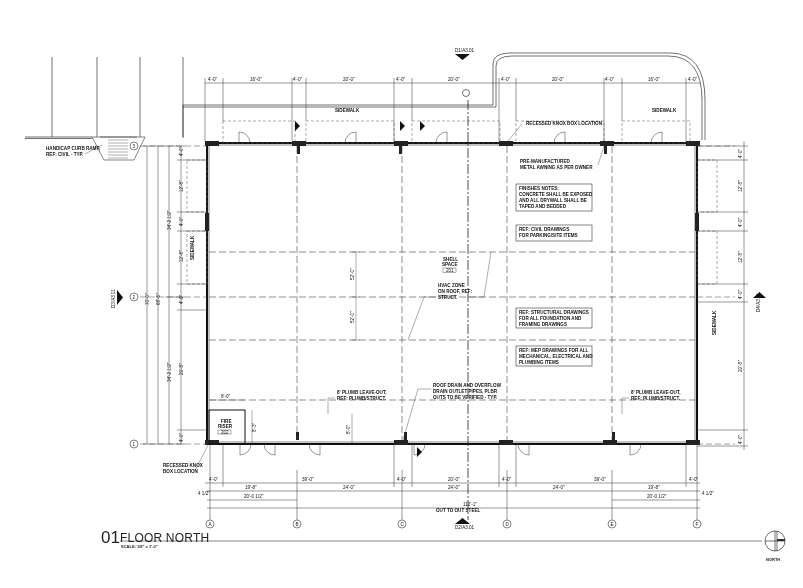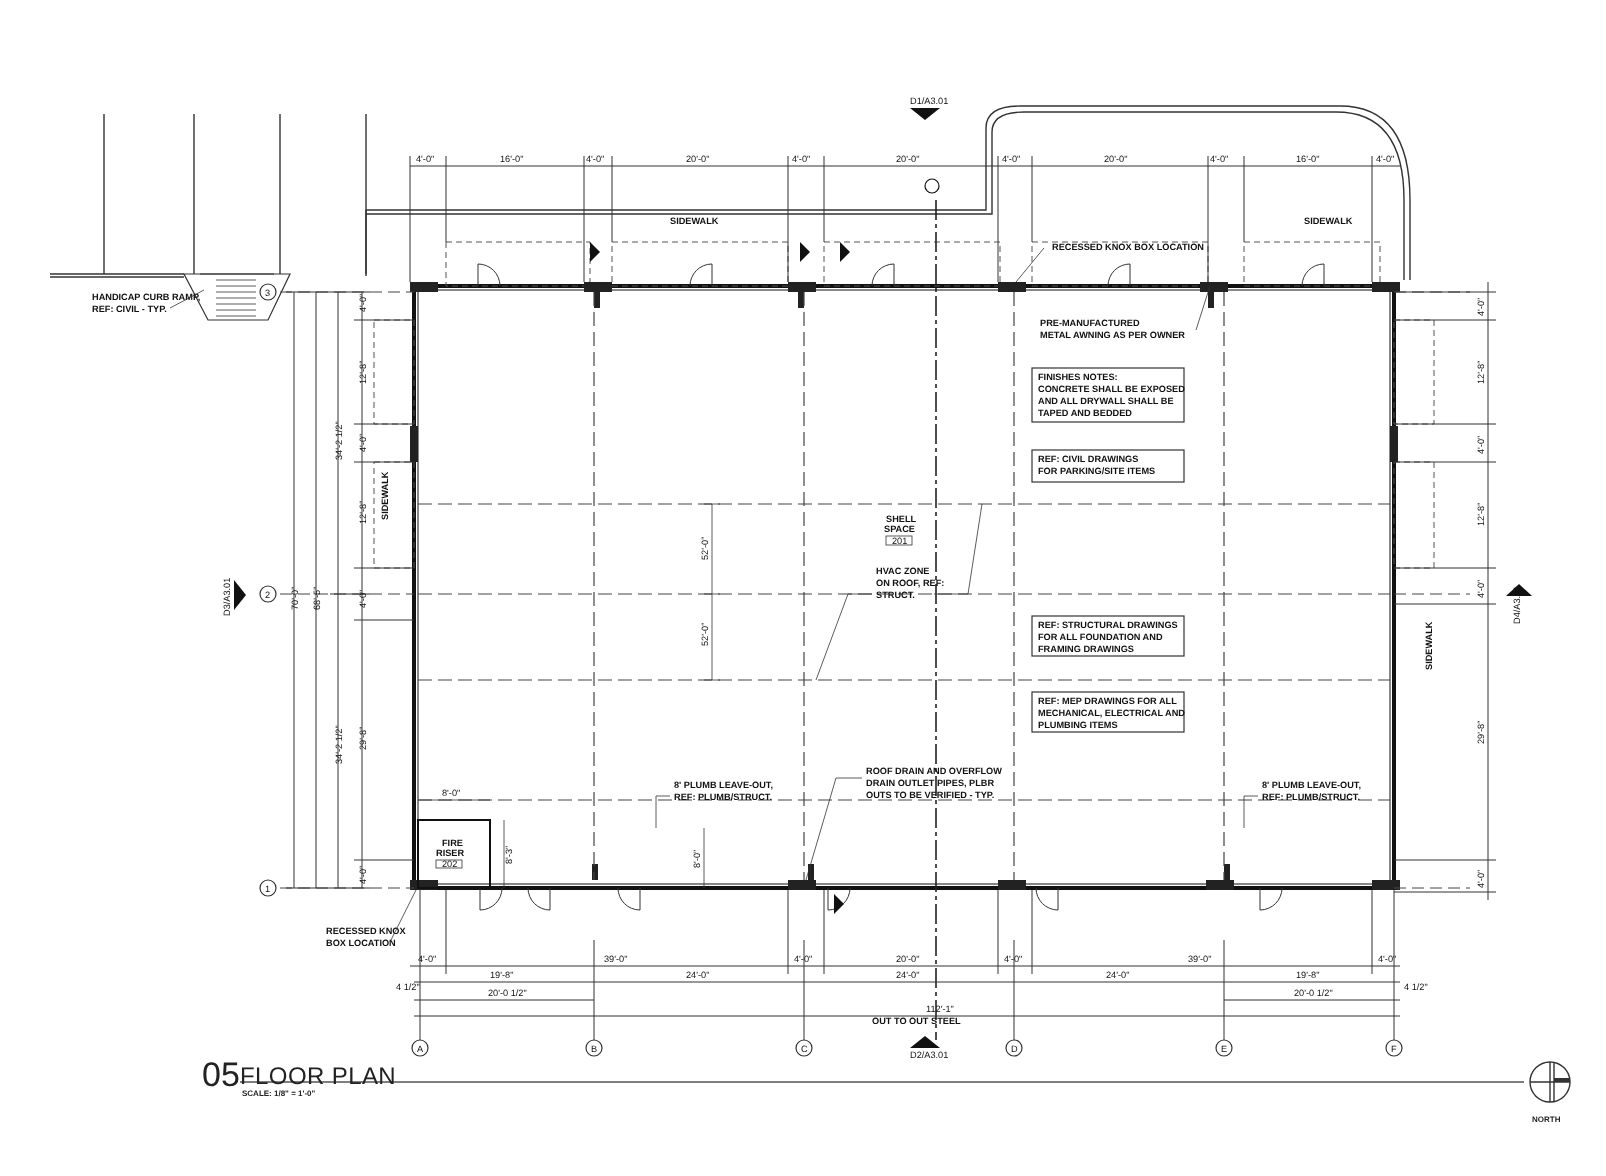--- a/index.html
+++ b/index.html
@@ -372,16 +372,16 @@
 
   <g stroke="#333" stroke-width="0.7" fill="none">
     <circle cx="775" cy="541" r="10"></circle>
     <line x1="765" y1="541" x2="785" y2="541"></line>
     <line x1="775" y1="531" x2="775" y2="551"></line>
     <line x1="777" y1="531" x2="777" y2="551"></line>
     <line x1="777" y1="540" x2="785" y2="540" stroke-width="2"></line>
   </g>
 </svg>
 
-<div class="title-num">05</div>
-<div class="title-main">FLOOR PLAN</div>
+<div class="title-num">01</div>
+<div class="title-main">FLOOR NORTH</div>
 <div class="title-scale">SCALE: 1/8" = 1'-0"</div>
 <div class="north-label">NORTH</div>
 
 </body></html>

